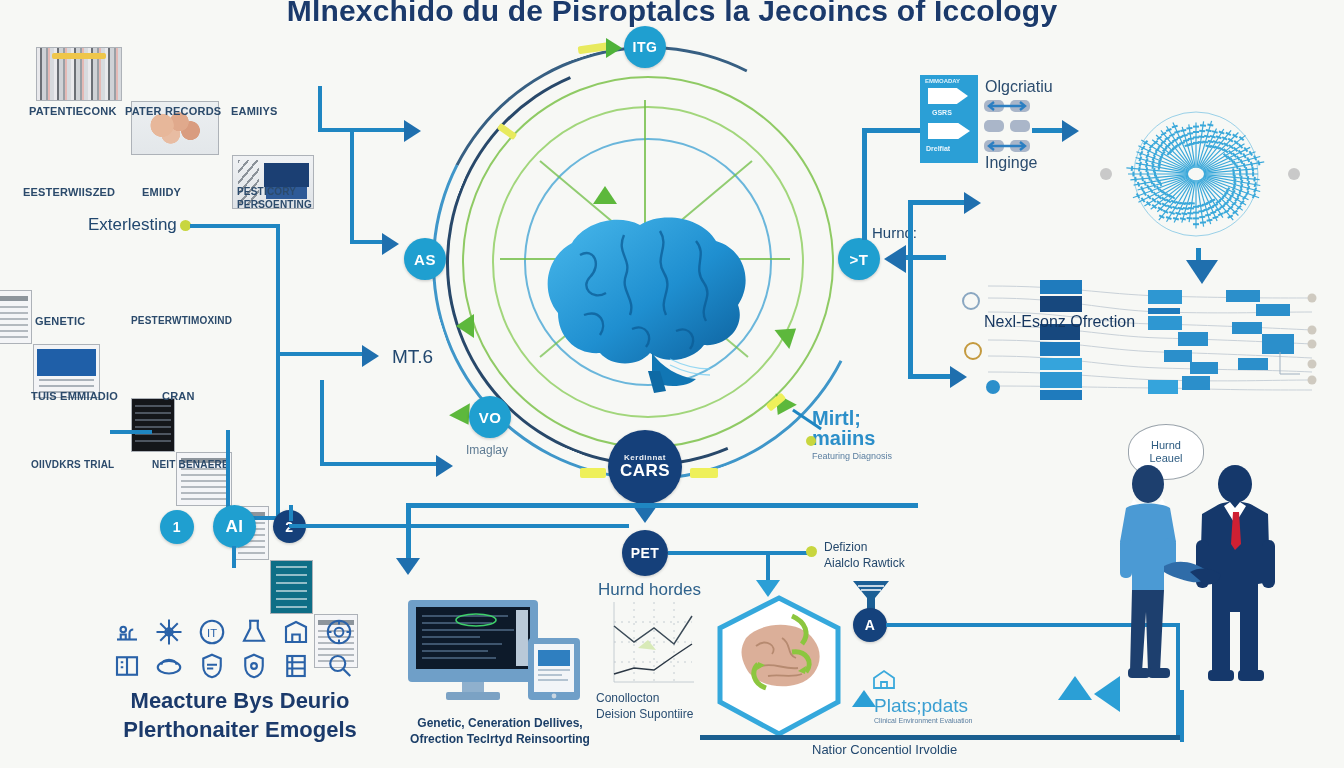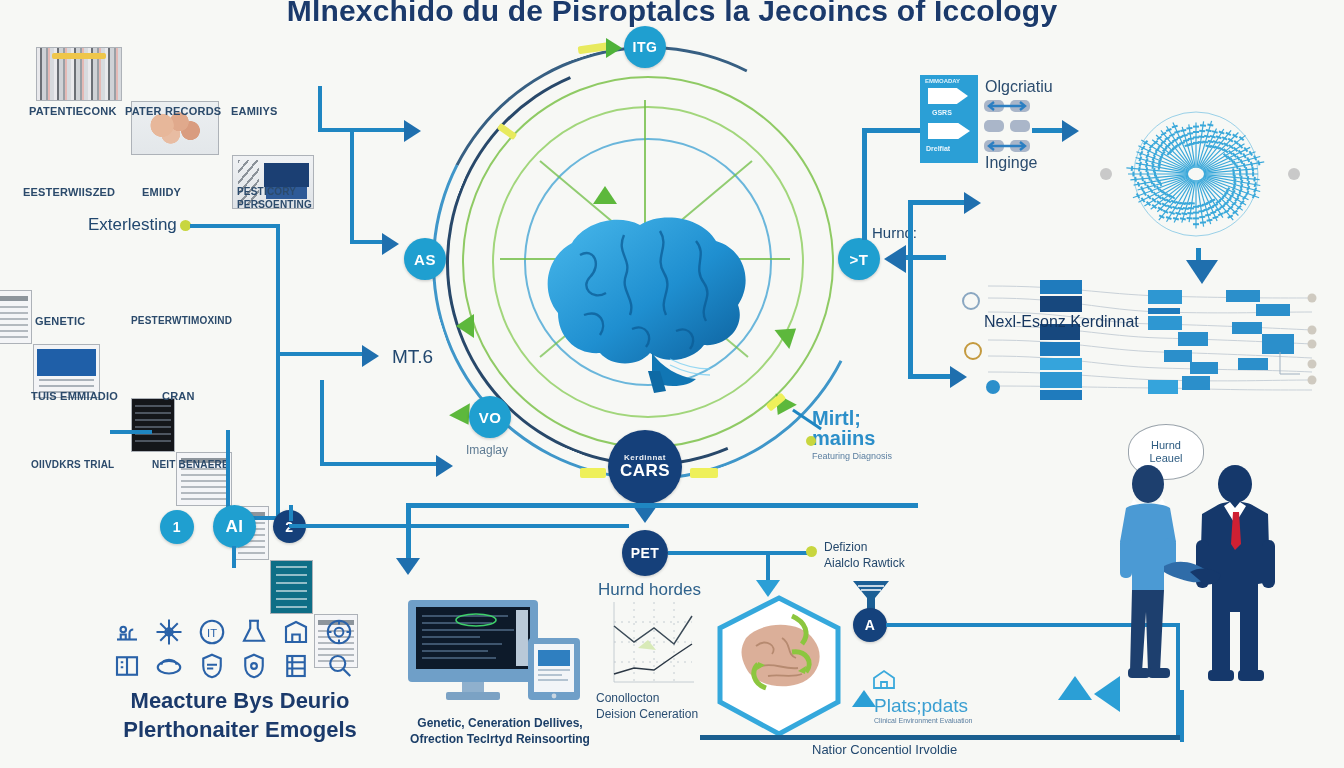--- a/index.html
+++ b/index.html
@@ -417,21 +417,21 @@
         <path d="M10 22h78M10 42h78M10 62h78" stroke-dasharray="2 5"></path>
         <path d="M30 2v80M50 2v80M70 2v80" stroke-dasharray="2 5"></path>
       </g>
       <polyline points="10,26 30,42 50,28 70,44 88,16" fill="none" stroke="#3b4a57" stroke-width="1.5"></polyline>
       <polyline points="10,74 30,68 50,70 70,56 88,44" fill="none" stroke="#2b3744" stroke-width="1.5"></polyline>
       <path d="M34 48 L44 40 L52 50 Z" fill="#cfe6a8" opacity=".8"></path>
     </svg>
   </div>
   <div class="abs" style="left:596px;top:690px;width:120px;font-size:12px;color:#2a4e72;line-height:1.35;">
     <div>Conollocton</div>
-    <div>Deision Ceneration</div>
+    <div>Deision Supontiire</div>
   </div>
 
   <div class="abs" style="left:706px;top:592px;width:146px;height:150px;">
     <svg viewBox="0 0 146 150" width="146" height="150">
       <path d="M73 6 L132 36 L132 110 L73 142 L14 110 L14 36 Z" fill="#fff" stroke="#35a8dc" stroke-width="5"></path>
       <path d="M40 46 C56 28 96 28 108 48 C120 64 112 86 92 92 C72 98 48 92 40 76 C34 64 34 56 40 46 Z" fill="#d9ab93" opacity=".95"></path>
       <g stroke="#b3866c" stroke-width="1.8" fill="none" opacity=".9">
         <path d="M50 54 C60 46 72 54 66 62"></path>
           <path d="M76 46 C86 52 80 62 90 66"></path>
         <path d="M56 74 C68 70 78 78 92 76"></path>
@@ -861,21 +861,21 @@
         <rect x="276" y="32" width="34" height="12" fill="#2b8fcb"></rect>
         <rect x="252" y="50" width="30" height="12" fill="#2b8fcb"></rect>
         <rect x="282" y="62" width="32" height="20" fill="#2b8fcb"></rect>
         <rect x="258" y="86" width="30" height="12" fill="#2b8fcb"></rect>
       </g>
       <g fill="none" stroke="#9fb0c0" stroke-width="1">
           <path d="M300 80 v22 h20"></path>
         </g>
     </svg>
   </div>
-  <div class="abs lbl" style="left:984px;top:313px;font-size:16px;color:#15365f;">Nexl-Esonz Kerdinnat</div>
+  <div class="abs lbl" style="left:984px;top:313px;font-size:16px;color:#15365f;">Nexl-Esonz Ofrection</div>
 
   <div class="abs" style="left:962px;top:292px;width:14px;height:14px;border-radius:50%;border:2px solid #8aa7c1;"></div>
   <div class="abs" style="left:964px;top:342px;width:14px;height:14px;border-radius:50%;border:2px solid #c49a3f;"></div>
   <div class="abs" style="left:986px;top:380px;width:14px;height:14px;border-radius:50%;background:#2b8fcb;"></div>
 
   <div class="abs bubble" style="left:1128px;top:424px;width:74px;height:54px;flex-direction:column;">
     <span>Hurnd</span>
     <span>Leauel</span>
   </div>
 

